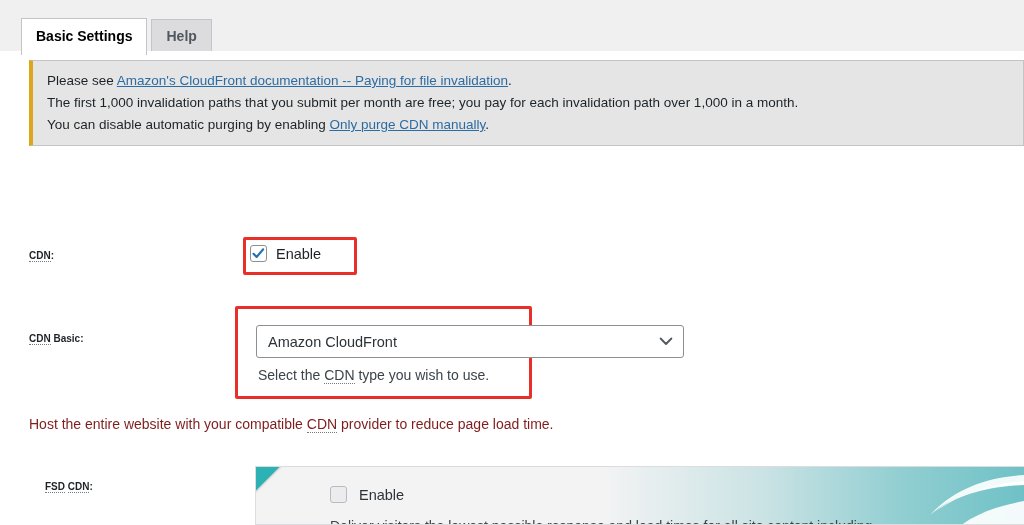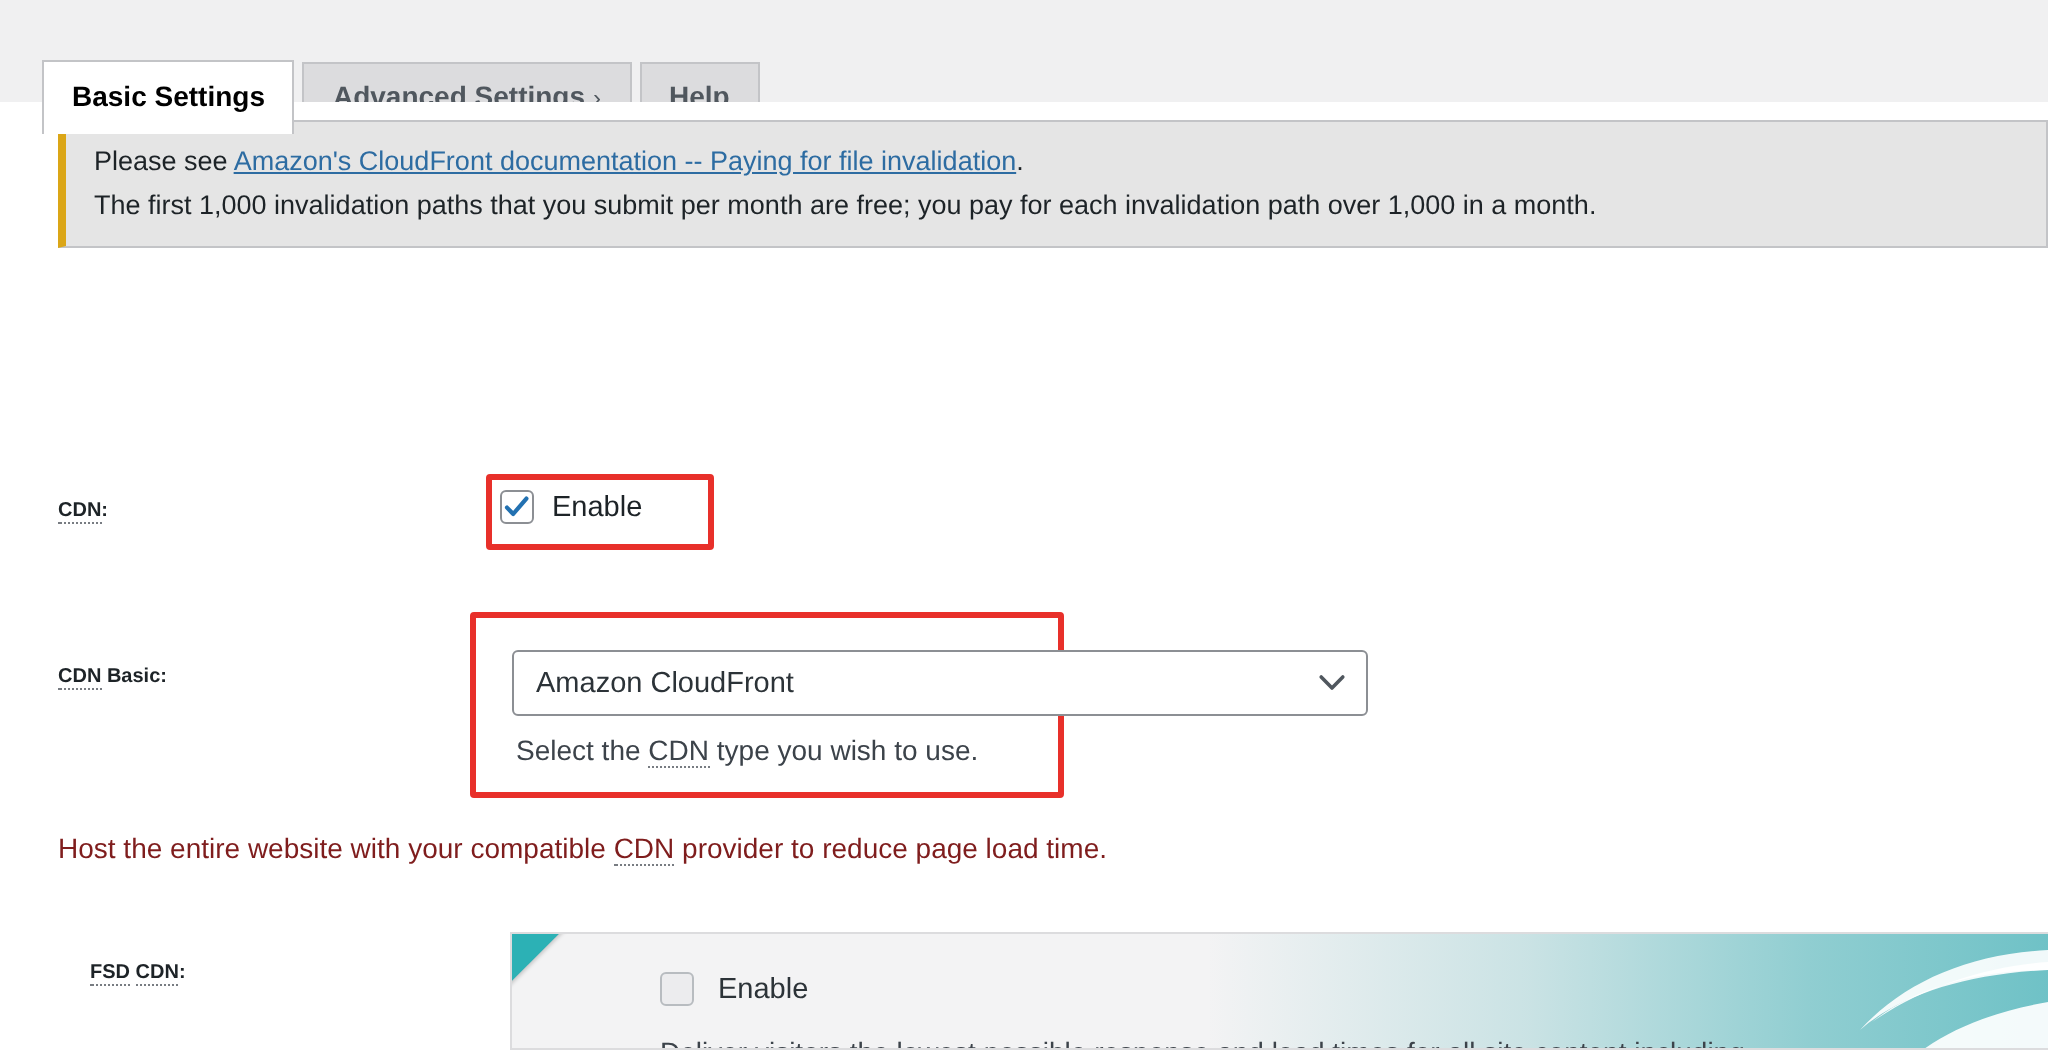--- a/index.html
+++ b/index.html
@@ -7,21 +7,21 @@
     width:1024px;height:525px;overflow:hidden;
     background:#f0f0f1;
     font-family:"Liberation Sans","DejaVu Sans",sans-serif;
     font-size:14px;color:#1d2327;
     -webkit-font-smoothing:antialiased;
   }
   .screen{position:relative;width:1024px;height:525px;}
 
   
   .tabbar{
-    position:absolute;left:0;top:16px;width:1024px;height:51px;
+    position:absolute;left:0;top:4px;width:1024px;height:51px;
     background:#f0f0f1;
     box-sizing:border-box;
     border-bottom:1px solid #c3c4c7;
   }
   .tabs{position:absolute;left:21px;bottom:0;display:flex;align-items:flex-end;}
   .tab{
     box-sizing:border-box;
     height:35px;line-height:33px;
     padding:0 14px;
     margin-right:4px;
@@ -165,30 +165,30 @@
   }
 </style>
 </head>
 <body>
 
 <div class="screen">
 
   <div class="tabbar">
     <div class="tabs">
       <div class="tab active"><span>Basic Settings</span></div>
-      <div class="tab"><span>Advanced Settings</span><span class="chev">›</span></div>
       <div class="tab"><span>Help</span></div>
     </div>
   </div>
 
   <div class="content">
 
     <div class="notice">
       <p><span>Please see </span><a class="link">Amazon's CloudFront documentation -- Paying for file invalidation</a><span>.</span></p>
       <p>The first 1,000 invalidation paths that you submit per month are free; you pay for each invalidation path over 1,000 in a month.</p>
+      <p><span>You can disable automatic purging by enabling </span><a class="link">Only purge CDN manually</a><span>.</span></p>
     </div>
 
     <div class="row-label cdn-label"><span class="abbr">CDN</span><span>:</span></div>
 
     <div class="cdn-field">
       <label class="chk-line">
         <span class="checkbox checked">
           <svg width="13" height="13" viewBox="0 0 13 13">
               <path d="M1.5 6.8 L4.6 10 L11.2 2.3" fill="none" stroke="#2271b1" stroke-width="2.1" stroke-linecap="round" stroke-linejoin="round"></path>
             </svg>

